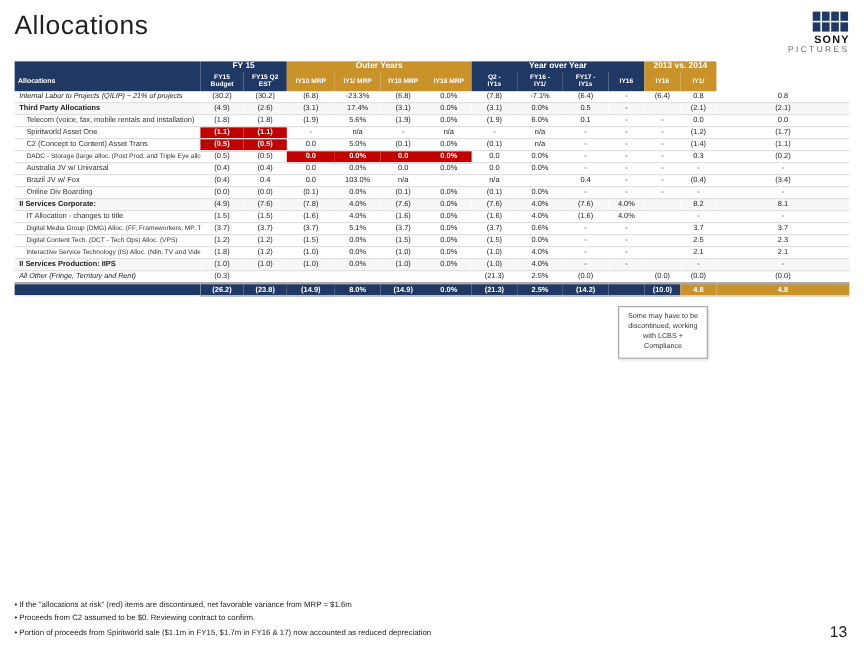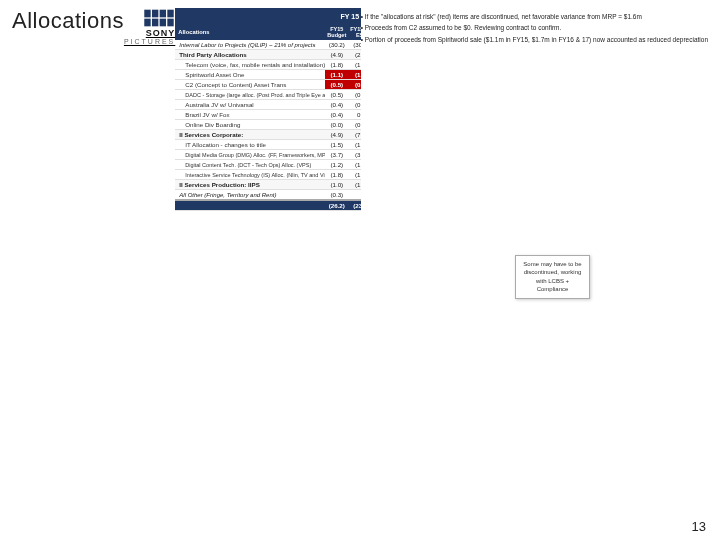--- a/index.html
+++ b/index.html
@@ -12,42 +12,41 @@
       overflow: hidden;
       position: relative;
     }
 
     .page-container {
       width: 720px;
       height: 540px;
       background: #fff;
       padding: 8px 12px 6px 12px;
       display: flex;
-      flex-direction: row;
+      flex-direction: column;
     }
 
     .header-row {
       display: flex;
       justify-content: space-between;
       align-items: flex-start;
       margin-bottom: 6px;
     }
 
     .title {
       font-size: 22px;
       font-weight: 300;
       color: #222;
       letter-spacing: 0.5px;
     }
 
     .logo {
       display: flex;
       flex-direction: column;
       align-items: flex-end;
-      text-decoration: underline;
     }
 
     .logo-text {
       font-size: 9px;
       font-weight: bold;
       color: #111;
       letter-spacing: 1px;
     }
 
     .logo-sub {

